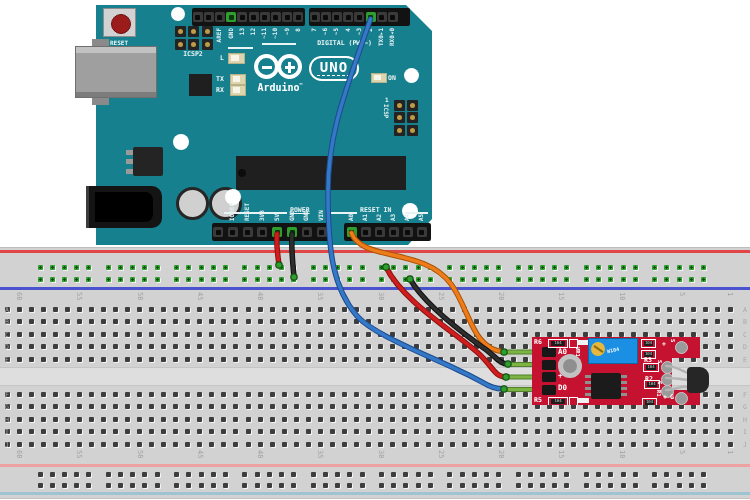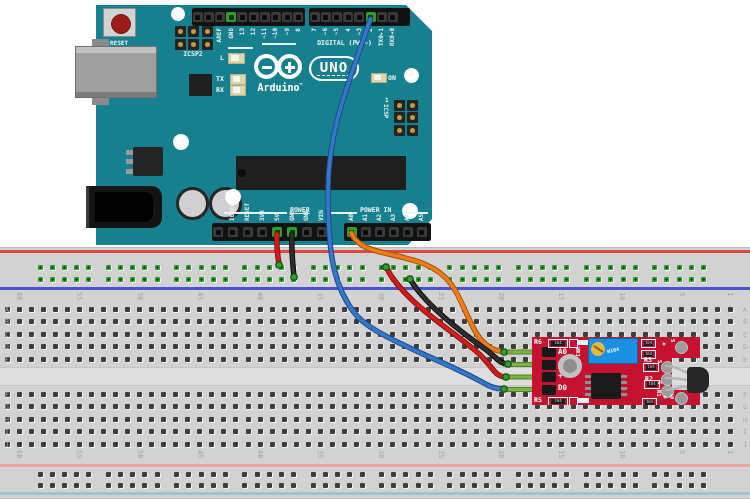--- a/index.html
+++ b/index.html
@@ -1093,21 +1093,21 @@
     <div class="abs" style="left:285px;top:65.5px;width:9.5px;height:3px;background:#fff;"></div>
     <div class="abs" style="left:288.3px;top:61.5px;width:3px;height:11px;background:#fff;"></div>
     <div class="abs" style="left:251px;top:82px;width:58px;text-align:center;font:bold 10px 'DejaVu Sans Mono',monospace;color:#fff;"><span>Arduino</span><span style="font-size:5px;vertical-align:top;">™</span></div>
     <div class="abs" style="left:309px;top:56px;width:50px;height:25px;border:2.5px solid #fff;border-radius:13px;box-sizing:border-box;text-align:center;">
       <div style="font:bold 14px 'DejaVu Sans Mono',monospace;color:#fff;line-height:19px;letter-spacing:1px;">UNO</div>
       <div class="abs" style="left:6px;top:16.5px;width:33px;border-top:1.5px dashed #fff;"></div>
     </div>
 
     <div class="boardtxt" style="left:299px;top:39px;width:73px;text-align:right;">DIGITAL (PWM~)</div>
     <div class="boardtxt" style="left:290px;top:206px;text-decoration:underline;">POWER</div>
-    <div class="boardtxt" style="left:360px;top:206px;">POWER IN</div>
+    <div class="boardtxt" style="left:360px;top:206px;">RESET IN</div>
     <div id="headers">
         <div class="hdr" style="left: 192px; top: 8px; width: 113px; height: 18px;"></div>
         <div class="pin" style="left: 192.5px; top: 12px;"></div>
         <div class="pin" style="left: 203.7px; top: 12px;"></div>
         <div class="pin" style="left: 214.9px; top: 12px;"></div>
         <div class="vlab topside" style="left: 215.4px; top: 62px;">AREF</div>
         <div class="pin green" style="left: 226.1px; top: 12px;"></div>
         <div class="vlab topside" style="left: 226.6px; top: 62px;">GND</div>
         <div class="pin" style="left: 237.3px; top: 12px;"></div>
         <div class="vlab topside" style="left: 237.8px; top: 62px;">13</div>

